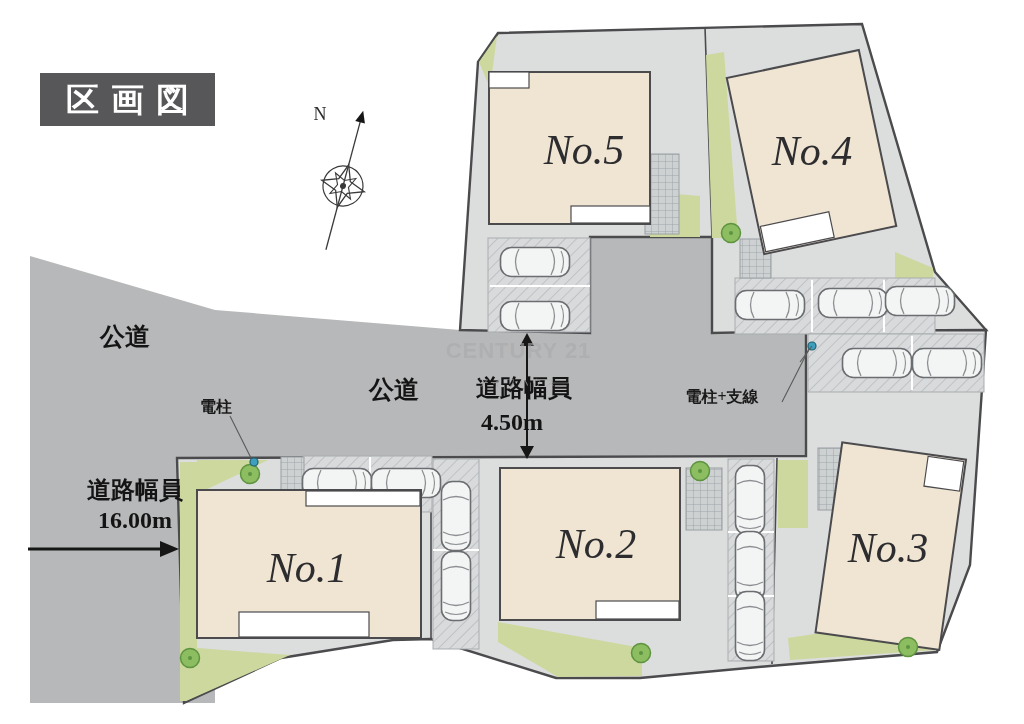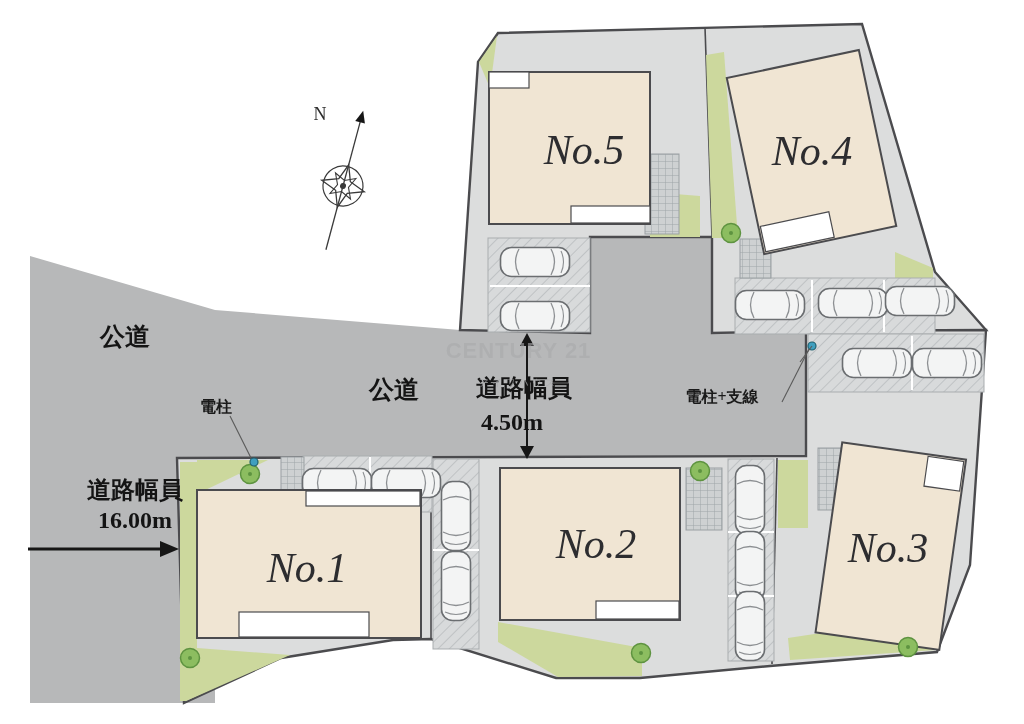--- a/index.html
+++ b/index.html
@@ -190,19 +190,20 @@
     <text class="dim-label" x="524" y="396">道路幅員</text>
     <text class="dim-label" x="512" y="430">4.50m</text>
 
     <text class="dim-label" x="135" y="498">道路幅員</text>
     <text class="dim-label" x="135" y="528">16.00m</text>
 
     <text class="small-label" x="216" y="412">電柱</text>
     <text class="small-label" x="722" y="402">電柱+支線</text>
   </svg>
 
+  <div class="title-badge">区画図</div>
 
   <div class="watermark">
     <span class="brand">CENTURY 21</span>
     <span class="sub">アイワハウス</span>
   </div>
 
 </div>
 
 </body></html>

